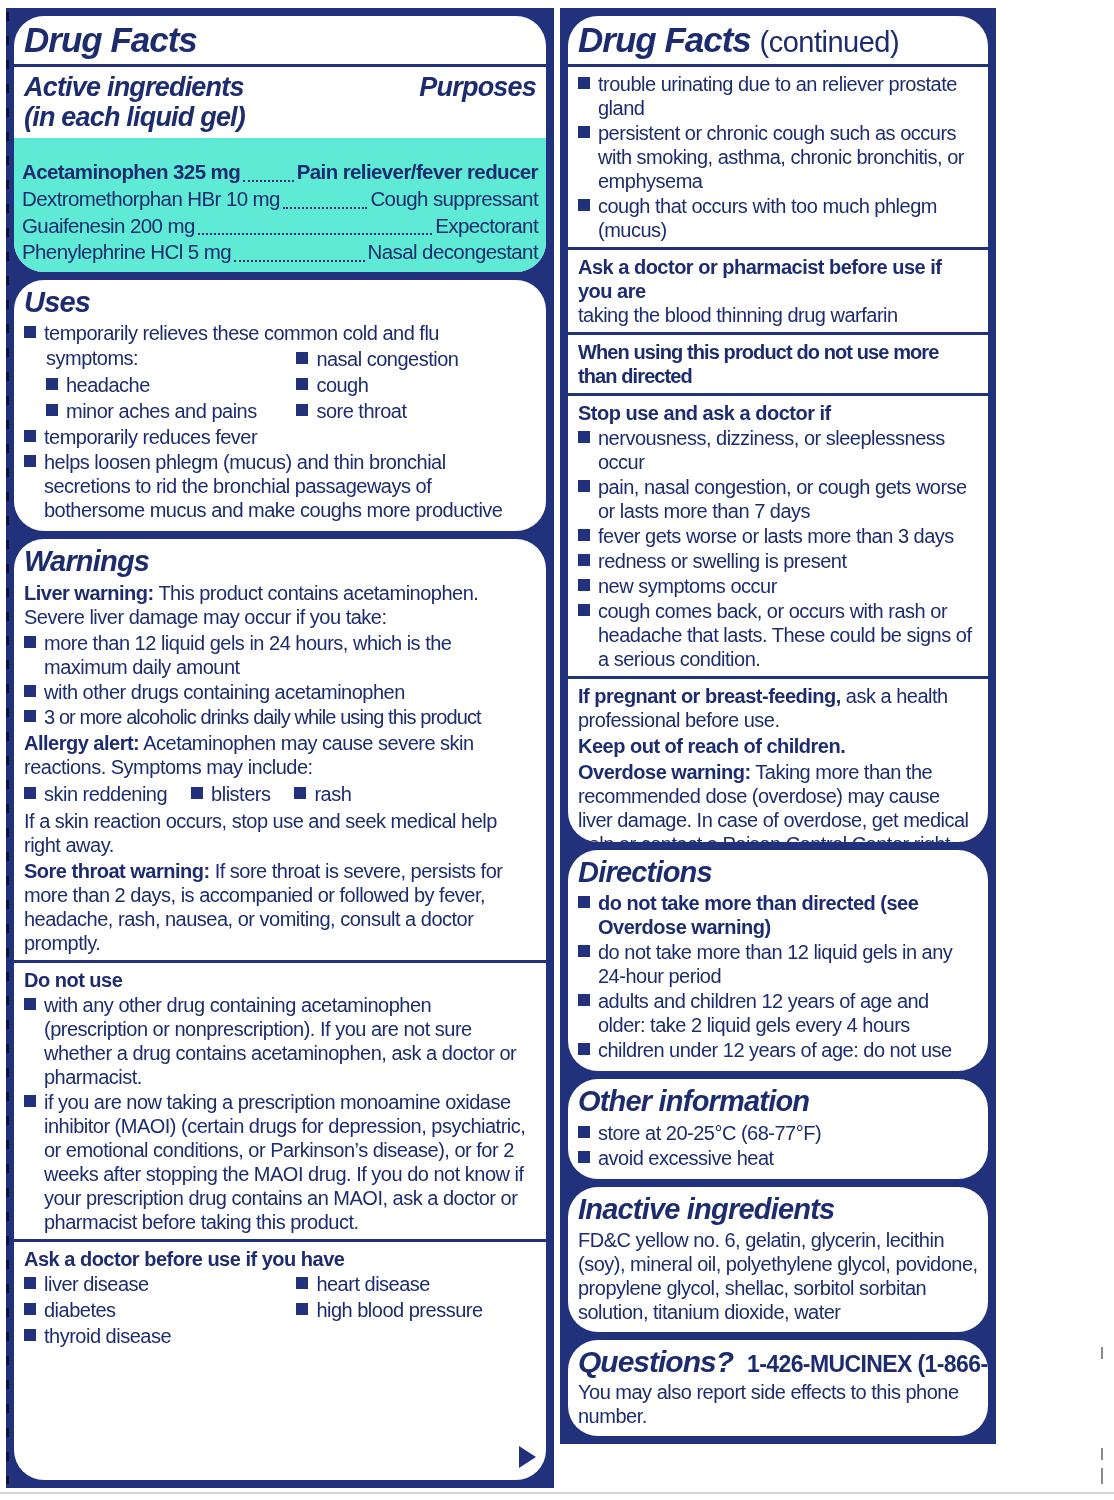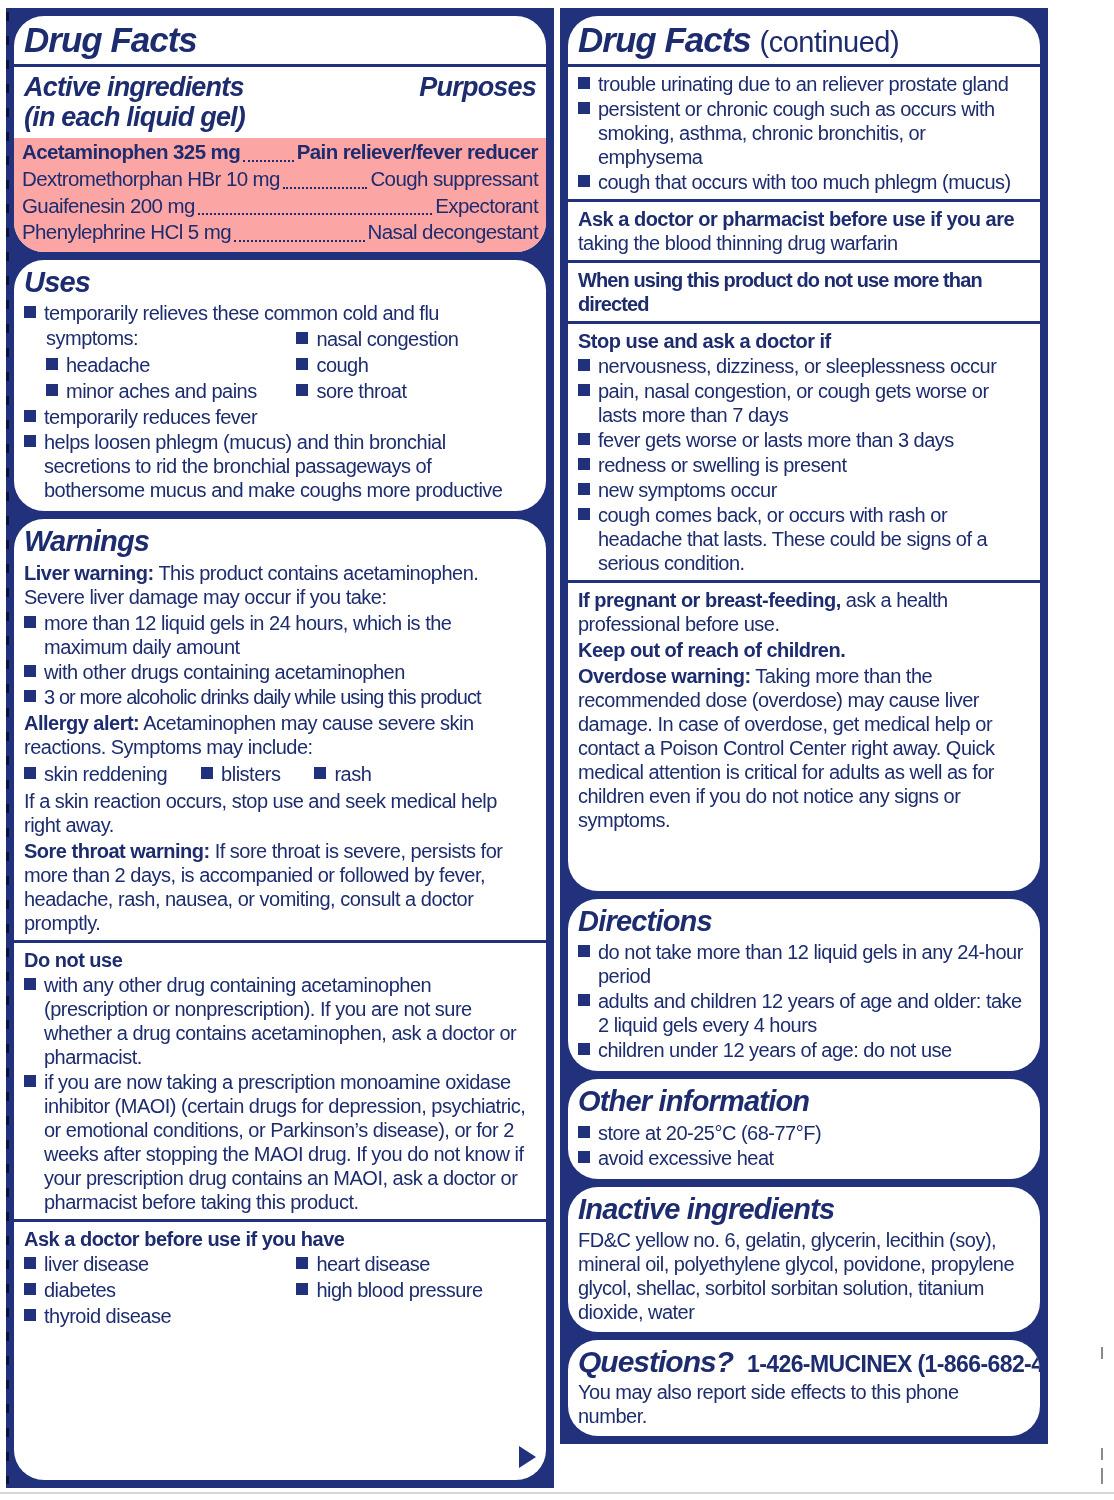--- a/index.html
+++ b/index.html
@@ -9,41 +9,41 @@
   }
   .panel{
     position:absolute;top:8px;background:#21317c;box-sizing:border-box;
     display:flex;flex-direction:column;gap:8px;padding:8px;
   }
   #panel-left{left:6px;width:548px;height:1480px;}
   #panel-left::before{
     content:"";position:absolute;left:0;top:4px;bottom:4px;width:3px;
     background:repeating-linear-gradient(to bottom,#0d1238 0 9px,transparent 9px 24px);
   }
-  #panel-right{left:560px;width:488px;height:1436px;}
+  #panel-right{left:560px;width:436px;height:1436px;}
   .box{background:#fff;padding:4px 10px 8px;box-sizing:border-box;overflow:hidden;position:relative;border-radius:30px;}
   .grow{flex:1;}
   .rule{height:3px;background:#21317c;margin:5px -10px;}
   .df-title{font-style:italic;font-weight:bold;font-size:35px;letter-spacing:-1px;line-height:1.05;margin:2px 0 4px;}
   .df-title .cont{font-style:normal;font-weight:normal;font-size:29px;letter-spacing:-0.5px;}
   .sec-h{font-style:italic;font-weight:bold;font-size:29px;letter-spacing:-0.8px;line-height:1.05;margin:3px 0 4px;}
   .txt{font-size:20px;letter-spacing:-0.5px;line-height:1.2;}
   .bold{font-weight:bold;}
   .tight{letter-spacing:-0.9px;}
   .ai-head{display:flex;justify-content:space-between;align-items:flex-start;
     font-style:italic;font-weight:bold;font-size:27px;letter-spacing:-0.8px;line-height:1.12;margin:2px 0 4px;}
-  .yellow{background:#fca5a5;margin:6px -10px -8px;padding:1px 8px 6px;}
+  .yellow{background:#5eead4;margin:6px -10px -8px;padding:21px 8px 6px;}
   .ing{display:flex;align-items:flex-end;font-size:20.5px;letter-spacing:-0.6px;line-height:1.3;white-space:nowrap;}
   .ing .dots{flex:1;border-bottom:2.6px dotted #1d2c6e;margin:0 3px 4px;}
   .b{display:flex;margin:1px 0;}
   .sq{flex:0 0 12px;width:12px;height:12px;background:#21317c;margin:5px 8px 0 0;}
   .b>div{flex:1;}
   .ind{margin-left:22px;}
   .grid2{display:grid;grid-template-columns:1.12fr 1fr;column-gap:4px;}
-  .inline-bullets{display:flex;gap:34px;text-align:center;}
+  .inline-bullets{display:flex;gap:24px;text-align:center;}
   .tri{position:absolute;right:10px;bottom:12px;width:0;height:0;
     border-left:17px solid #21317c;border-top:11px solid transparent;border-bottom:11px solid transparent;}
   .q-line{display:flex;align-items:baseline;gap:14px;white-space:nowrap;}
   .q-head{font-style:italic;font-weight:bold;font-size:30px;letter-spacing:-1px;}
   .q-phone{font-weight:bold;font-size:23px;letter-spacing:-0.6px;}
   .para{margin:2px 0;}
   .crop-v{position:absolute;width:2px;background:#8a8a8a;right:11px;}
   .crop-h{position:absolute;left:0;right:0;height:2px;background:#d6d6d6;bottom:6px;}
 </style>
 </head>
@@ -260,20 +260,24 @@
     <div class="bold">Keep out of reach of children.</div>
     <div class="para">
       <span class="bold">Overdose warning:</span><span> Taking more than the recommended dose (overdose) may cause liver damage. In case of overdose, get medical help or contact a Poison Control Center right away. Quick medical attention is critical for adults as well as for children even if you do not notice any signs or symptoms.</span>
     </div>
   </div>
 
   <div class="box txt">
     <div class="sec-h">Directions</div>
     <div class="b">
         <span class="sq"></span>
+        <div class="bold">do not take more than directed (see Overdose warning)</div>
+      </div>
+    <div class="b">
+        <span class="sq"></span>
         <div>do not take more than 12 liquid gels in any 24-hour period</div>
       </div>
     <div class="b">
         <span class="sq"></span>
         <div>adults and children 12 years of age and older: take 2 liquid gels every 4 hours</div>
       </div>
     <div class="b">
         <span class="sq"></span>
         <div>children under 12 years of age: do not use</div>
       </div>

